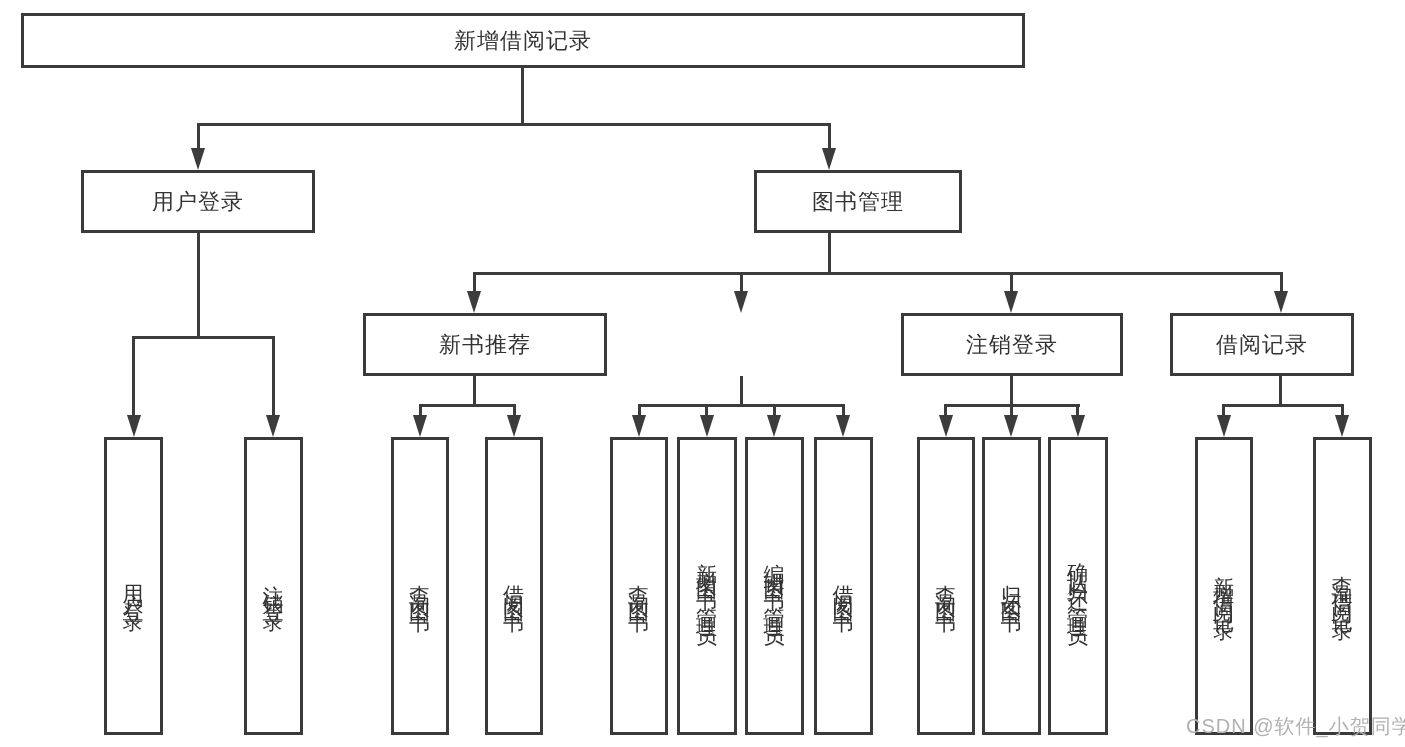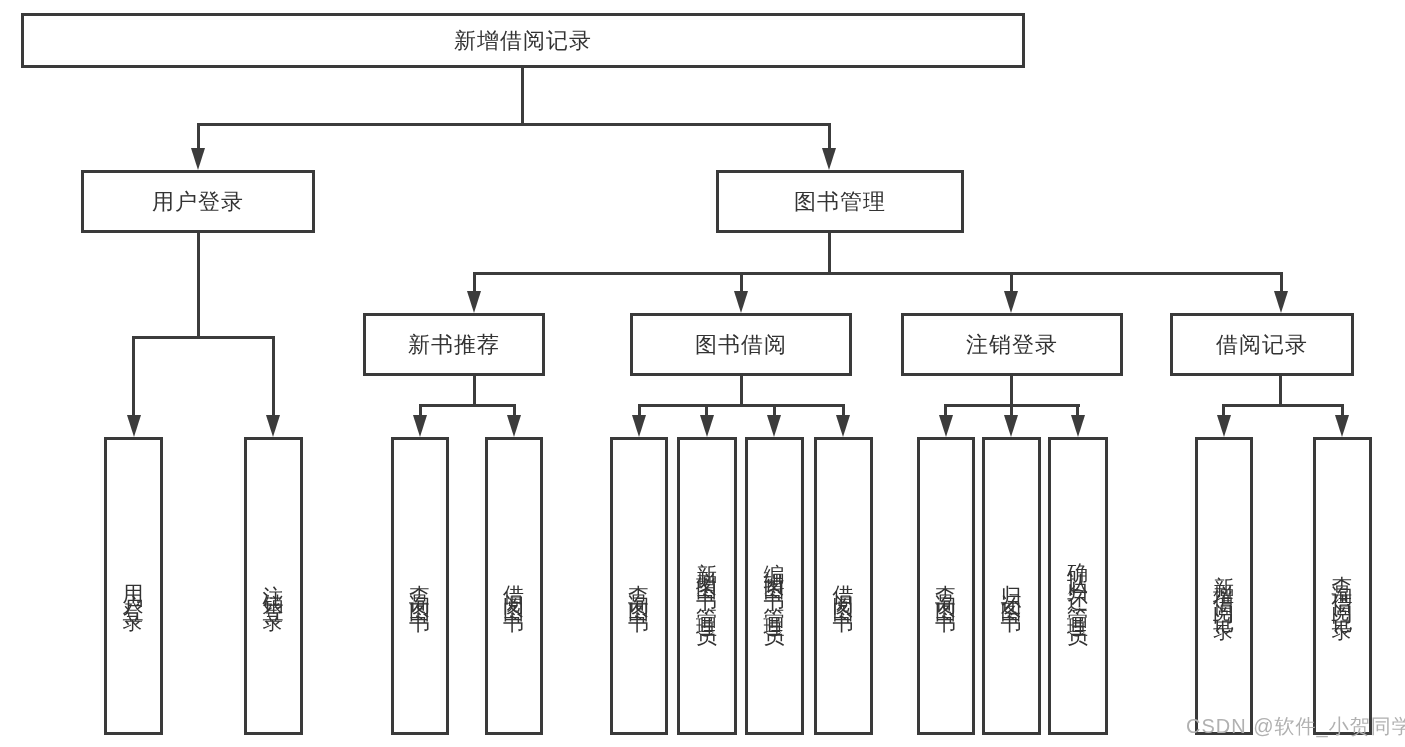--- a/index.html
+++ b/index.html
@@ -52,25 +52,24 @@
 </style>
 </head>
 <body>
 
 <div id="canvas">
 
   <div class="node" style="left:21px;top:13px;width:1004px;height:55px">新增借阅记录</div>
 
   <div class="node" style="left:81px;top:170px;width:234px;height:63px">用户登录</div>
 
-  <div class="node" style="left:716px;top:170px;width:248px;height:63px">图书管理</div>
+  <div class="node" style="left:754px;top:170px;width:208px;height:63px">图书管理</div>
 
-  <div class="node" style="left:363px;top:313px;width:182px;height:63px">新书推荐</div>
+  <div class="node" style="left:363px;top:313px;width:244px;height:63px">新书推荐</div>
 
-  <div class="node" style="left:630px;top:313px;width:222px;height:63px">图书借阅</div>
 
   <div class="node" style="left:901px;top:313px;width:222px;height:63px">注销登录</div>
 
   <div class="node" style="left:1170px;top:313px;width:184px;height:63px">借阅记录</div>
 
   <div class="node leaf" style="left:104px;top:437px;width:59px;height:298px">用户登录</div>
 
   <div class="node leaf" style="left:244px;top:437px;width:59px;height:298px">注销登录</div>
 
   <div class="node leaf" style="left:391px;top:437px;width:58px;height:298px">查询图书</div>

